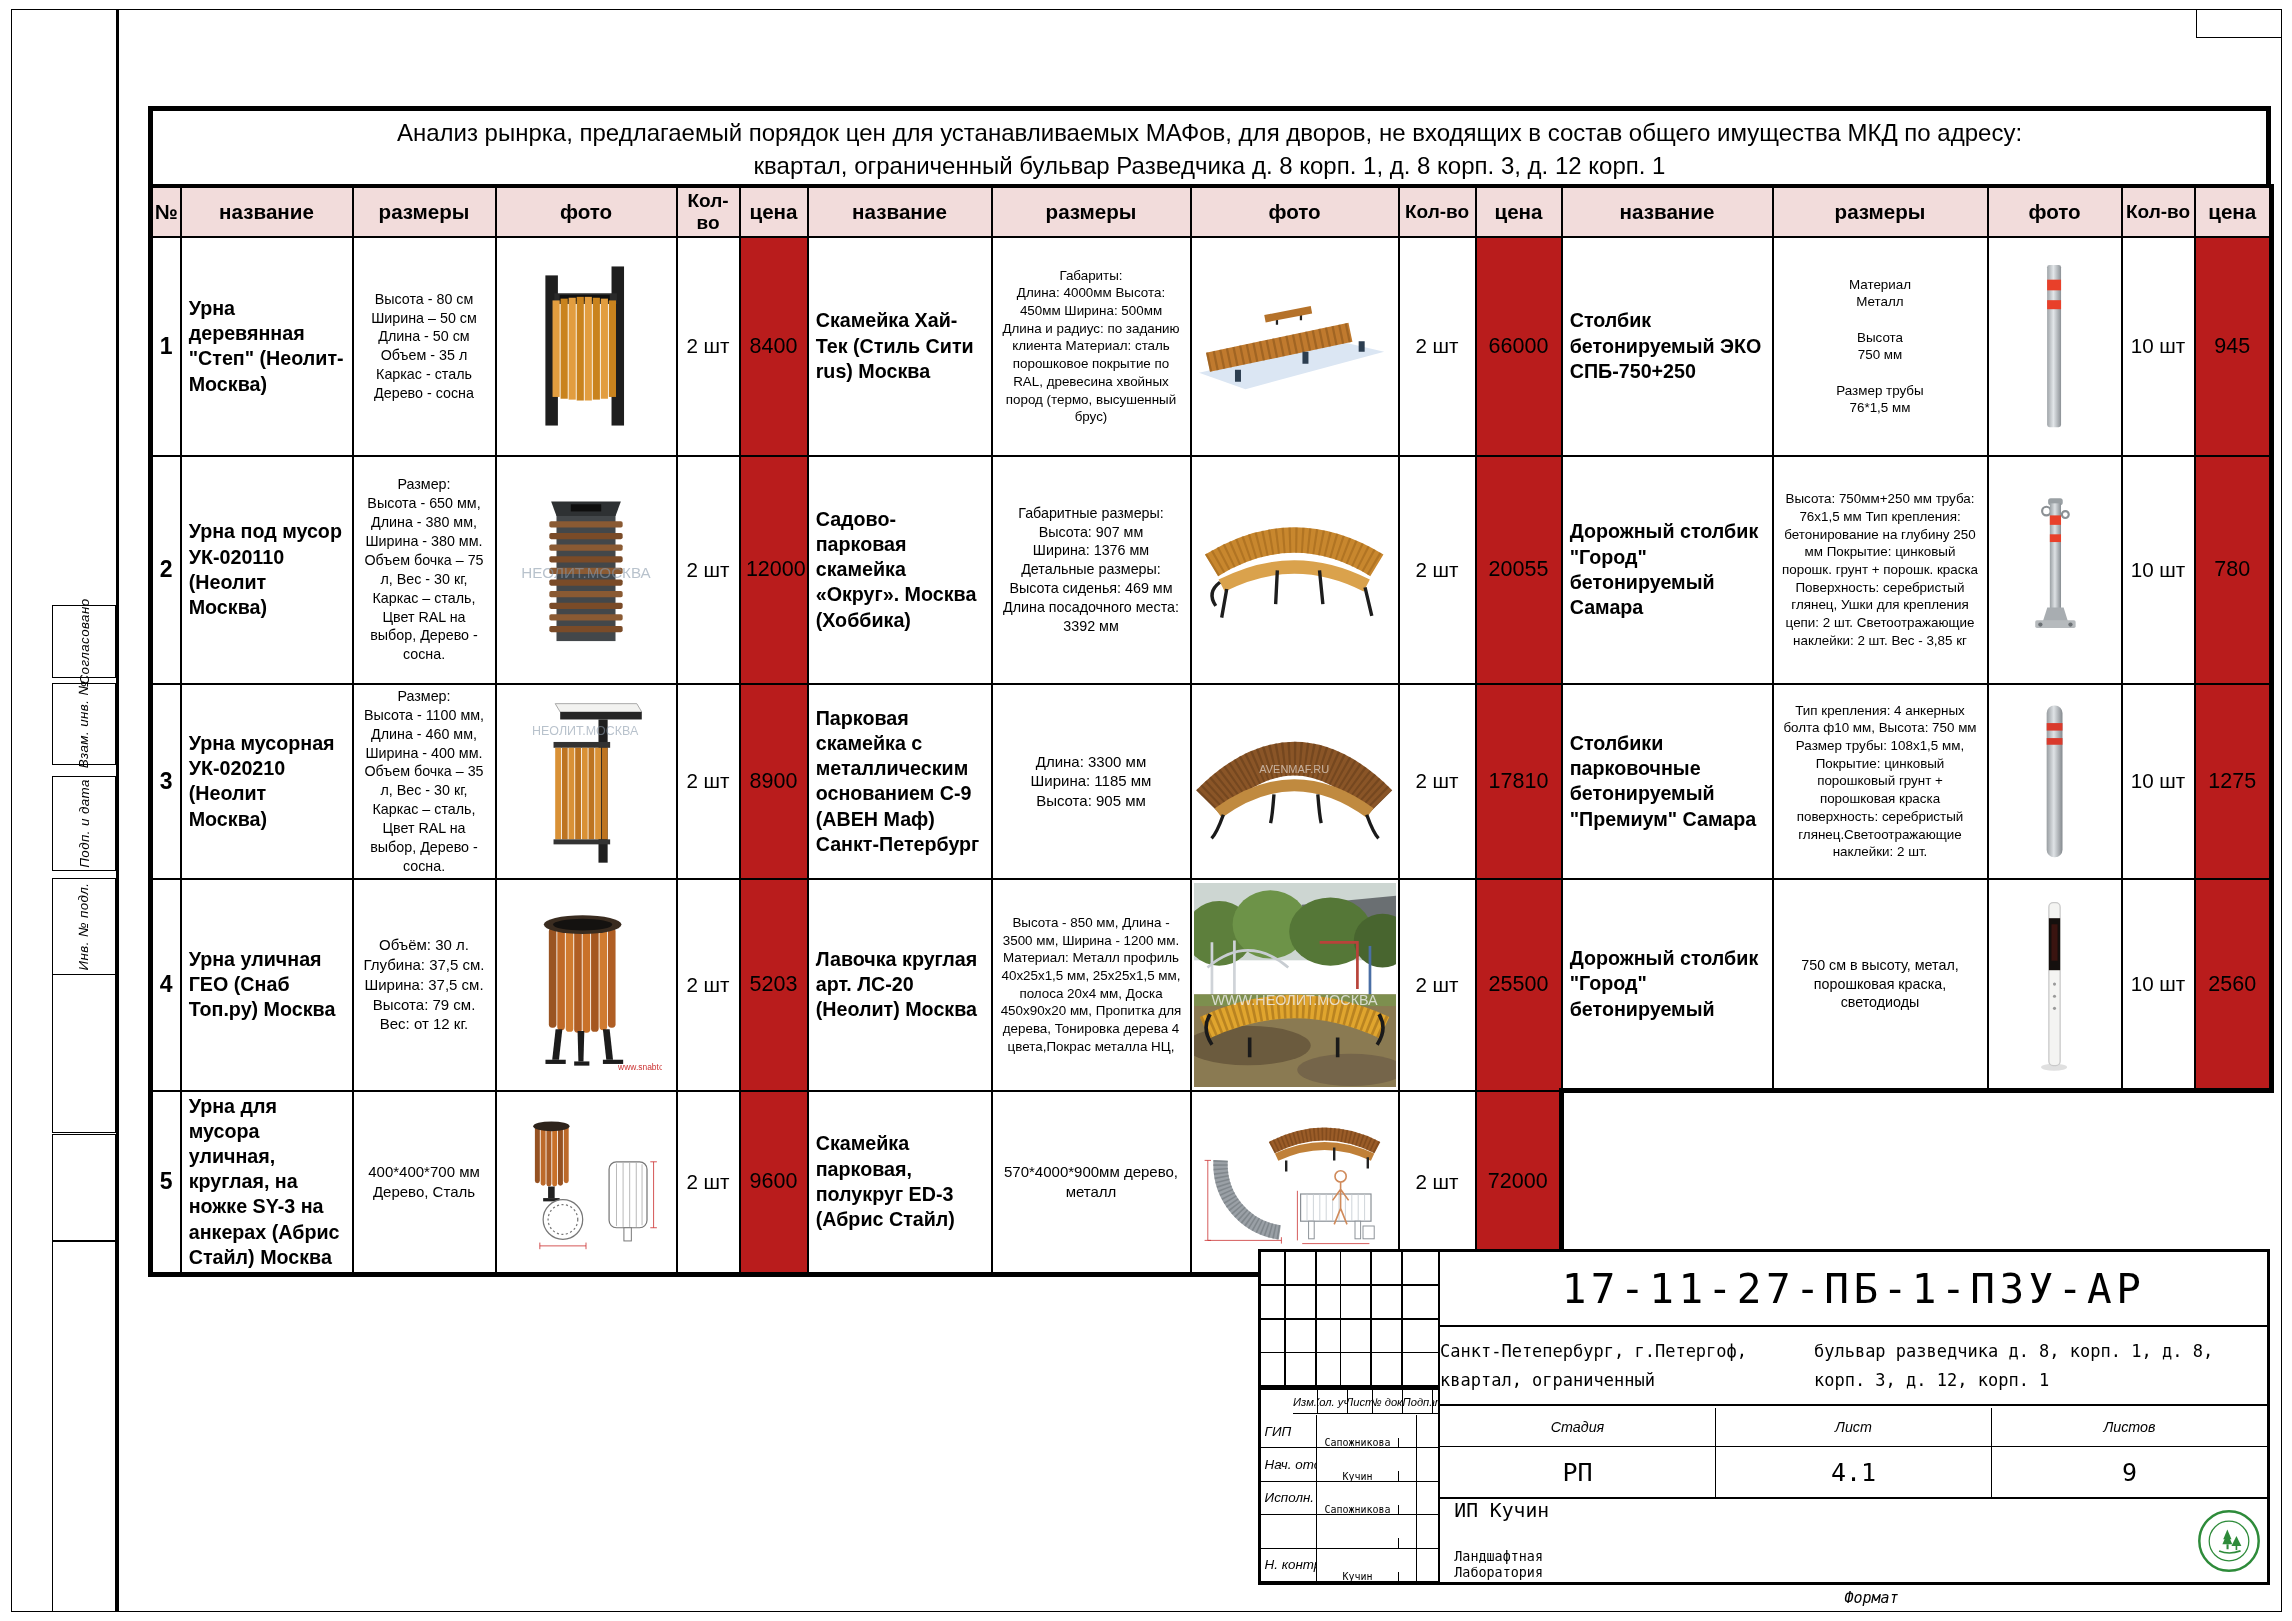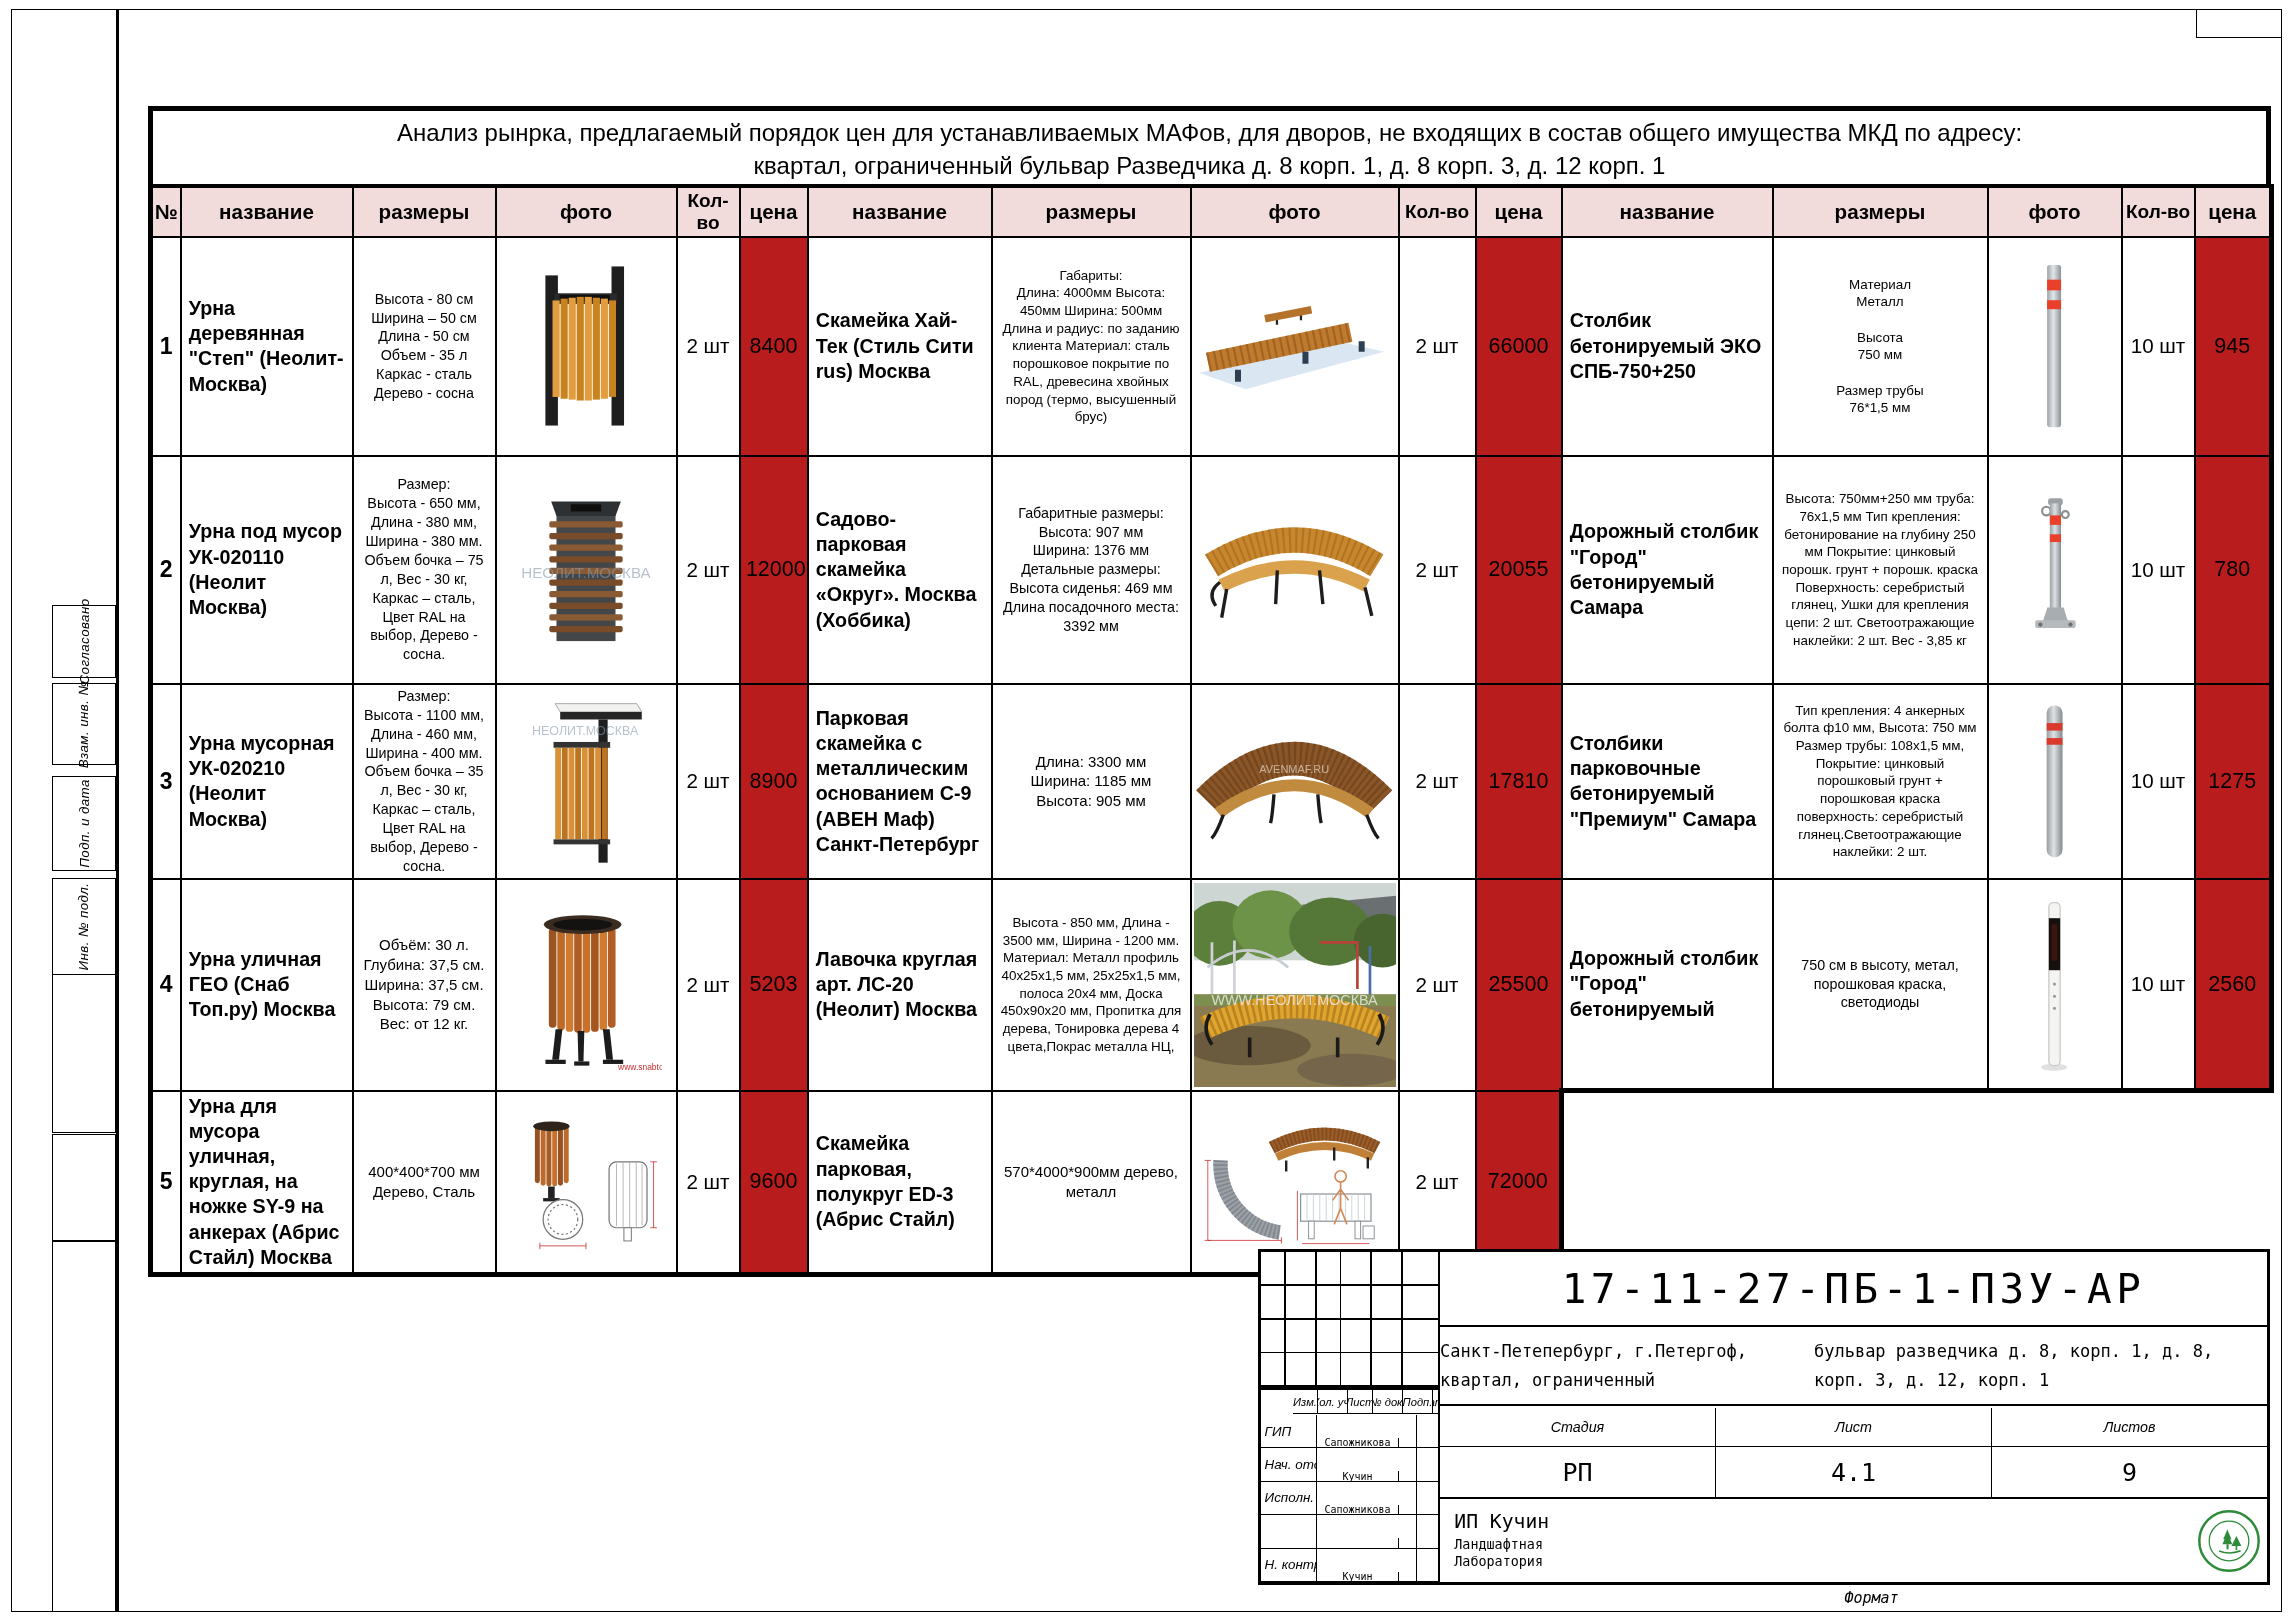--- a/index.html
+++ b/index.html
@@ -52,21 +52,21 @@
   .st-names{width:589px;border-right:2.7px solid #000;display:flex;flex-direction:column;box-sizing:border-box;}
   .st-project{flex:1.05;border-bottom:2.7px solid #000;display:flex;align-items:center;justify-content:center;text-align:center;font-size:19.7px;line-height:1.4;white-space:pre-line;}
   .st-sheet-title{flex:1;display:flex;align-items:center;justify-content:center;font-size:23px;}
   .st-stage{flex:1;display:flex;flex-direction:column;}
   .st-stage-head{height:38px;display:flex;border-bottom:1.8px solid #000;}
   .st-stage-head span{flex:1;border-right:1.8px solid #000;display:flex;align-items:center;justify-content:center;font-style:italic;font-size:14.3px;font-family:"Liberation Sans",sans-serif;}
   .st-stage-head span:last-child{border-right:none;}
   .st-stage-vals{height:50px;display:flex;border-bottom:2.7px solid #000;}
   .st-stage-vals span{flex:1;border-right:1.8px solid #000;display:flex;align-items:center;justify-content:center;font-size:25px;}
   .st-stage-vals span:last-child{border-right:none;}
-  .st-org{flex:1;position:relative;display:flex;flex-direction:column;justify-content:center;padding-left:14.3px;box-sizing:border-box;}
+  .st-org{flex:1;position:relative;display:flex;flex-direction:column;justify-content:space-between;padding-left:14.3px;box-sizing:border-box;}
   .st-org .o1{font-size:19.7px;}
   .st-org .o2{font-size:13.4px;line-height:1.25;white-space:pre-line;margin-top:3.6px;}
   .st-logo{position:absolute;right:5.4px;top:50%;transform:translateY(-50%);}
   .format-label{position:absolute;left:1782px;top:1589px;width:179px;text-align:center;font-style:italic;font-size:15px;font-family:"DejaVu Sans Mono",monospace;}
   svg text{font-family:"Liberation Sans",sans-serif;}
 </style>
 </head>
 <body>
 
 <div class="page">
@@ -429,21 +429,21 @@
                   <circle cx="22.5" cy="130" r="1.8" fill="#9a9a9a"></circle>
           </svg>
               </div>
             </td>
         <td class="qty bb">10 шт</td>
         <td class="price br bb">2560</td>
       </tr>
 
       <tr class="r5">
         <td class="num bl bb">5</td>
-        <td class="name bb">Урна для мусора уличная, круглая, на ножке SY-9  на анкерах (Абрис Стайл) Москва</td>
+        <td class="name bb">Урна для мусора уличная, круглая, на ножке SY-3  на анкерах (Абрис Стайл) Москва</td>
         <td class="sizes s17 bb">400*400*700 мм
 Дерево, Сталь</td>
         <td class="photo bb">
               <div class="ph">
           <svg width="154" height="136" viewBox="0 0 180 165">
             <rect x="28" y="14" width="6" height="70" rx="3" fill="#965222"></rect>
                   <rect x="35" y="11" width="6" height="76" rx="3" fill="#bd6a2a"></rect>
                   <rect x="42" y="10" width="6" height="78" rx="3" fill="#a85c26"></rect>
                   <rect x="49" y="10" width="6" height="78" rx="3" fill="#c97129"></rect>
                   <rect x="56" y="11" width="6" height="76" rx="3" fill="#965222"></rect>

